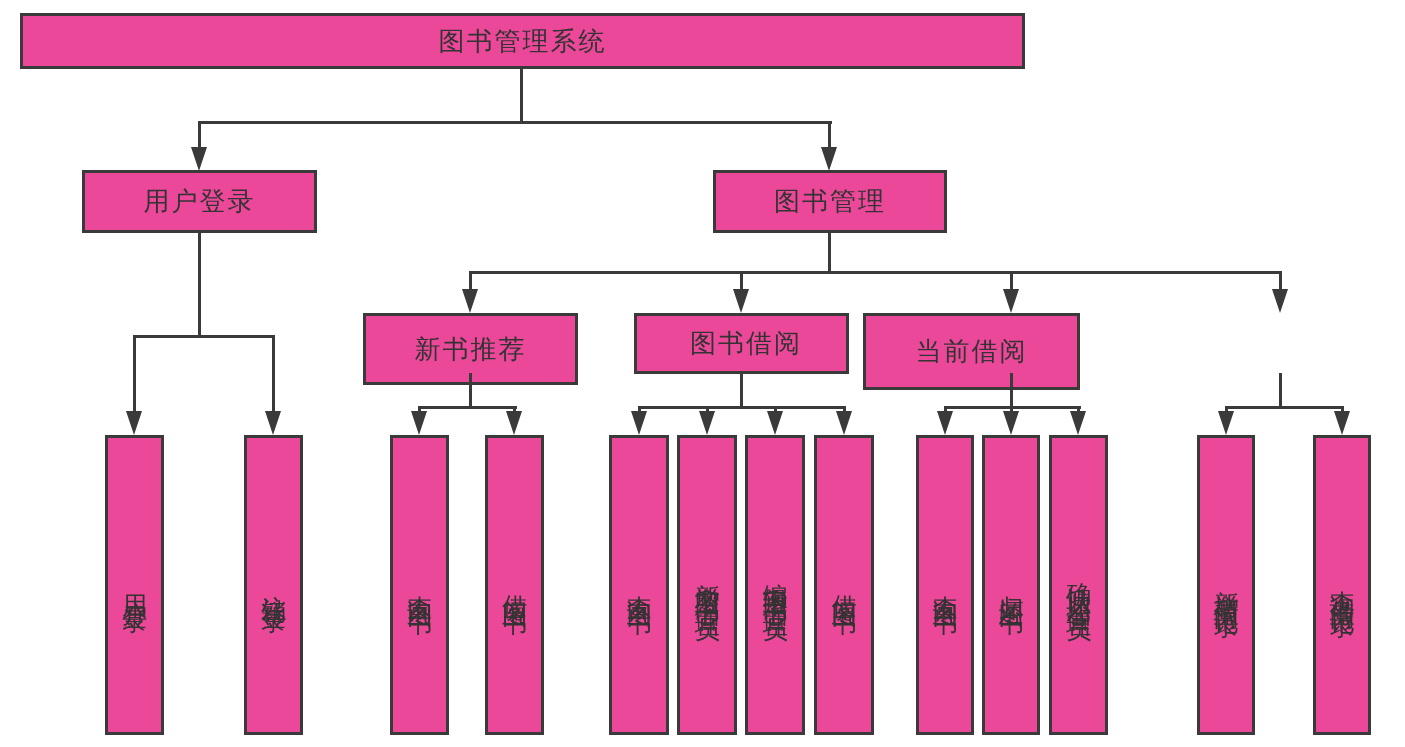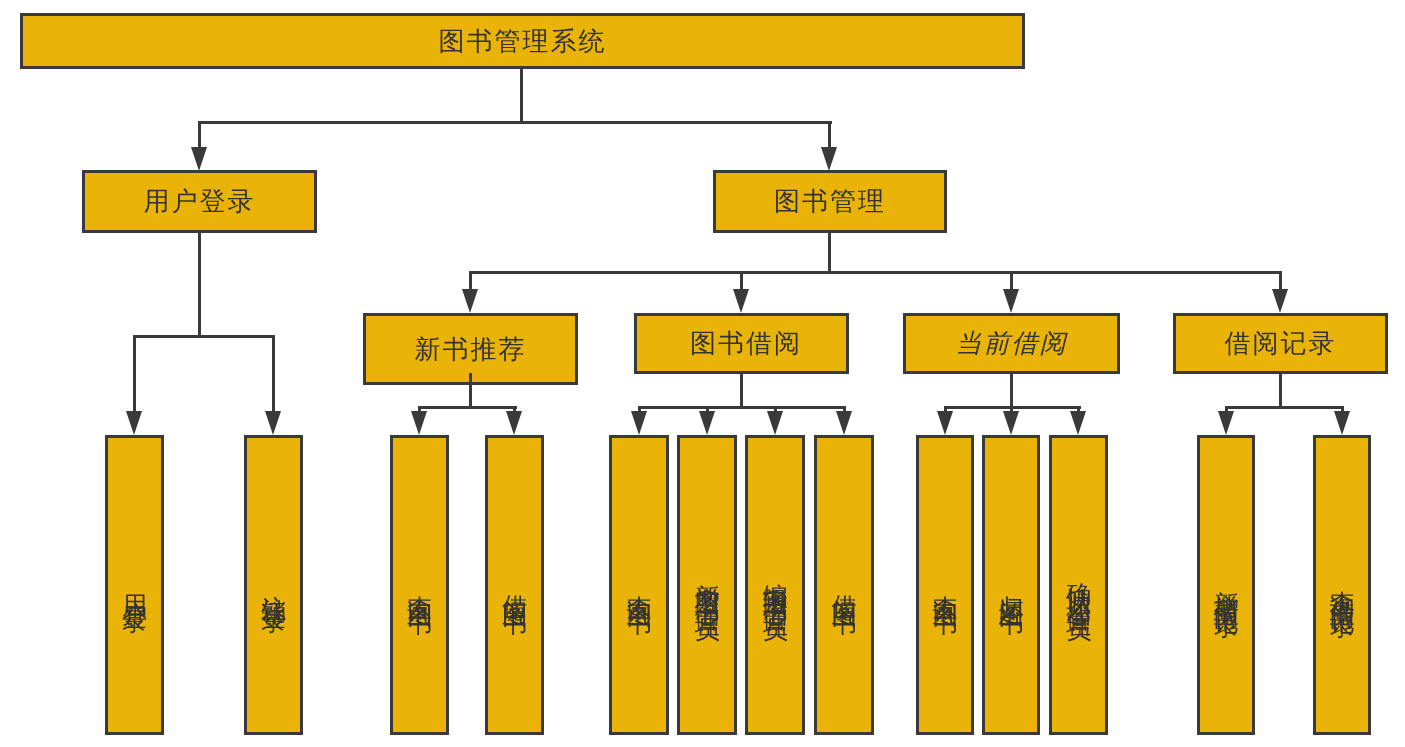--- a/index.html
+++ b/index.html
@@ -7,21 +7,21 @@
     position:relative;
     width:1405px;height:747px;
     background:#ffffff;
     font-family:"Liberation Sans","DejaVu Sans",sans-serif;
     overflow:hidden;
   }
   .box{
     position:absolute;
     box-sizing:border-box;
     border:3px solid #3a3a3a;
-    background:#eab308;
+    background:#ec4899;
     display:flex;
     align-items:center;
     justify-content:center;
     color:#333333;
   }
   .hlabel{
     font-size:26px;
     letter-spacing:2px;
     white-space:nowrap;
   }
@@ -84,22 +84,21 @@
   <div class="arrow" style="left:462px;top:289px;"></div>
   <div class="line" style="left:740px;top:271px;width:3px;height:20px;"></div>
   <div class="arrow" style="left:733px;top:289px;"></div>
   <div class="line" style="left:1010px;top:271px;width:3px;height:20px;"></div>
   <div class="arrow" style="left:1003px;top:289px;"></div>
   <div class="line" style="left:1279px;top:271px;width:3px;height:20px;"></div>
   <div class="arrow" style="left:1272px;top:289px;"></div>
 
   <div class="box hlabel" style="left:363px;top:313px;width:215px;height:72px;">新书推荐</div>
   <div class="box hlabel" style="left:634px;top:313px;width:215px;height:61px;padding-left:9px;">图书借阅</div>
-  <div class="box hlabel" style="left:903px;top:313px;width:217px;height:61px;font-style:italic;">当前借阅</div>
-  <div class="box hlabel" style="left:1173px;top:313px;width:215px;height:61px;">借阅记录</div>
+  <div class="box hlabel" style="left:863px;top:313px;width:217px;height:77px;">当前借阅</div>
 
   <div class="line" style="left:469px;top:373px;width:3px;height:36px;"></div>
   <div class="line" style="left:418px;top:406px;width:99px;height:3px;"></div>
   <div class="line" style="left:418px;top:406px;width:3px;height:9px;"></div>
   <div class="arrow" style="left:411px;top:411px;"></div>
   <div class="line" style="left:513px;top:406px;width:3px;height:9px;"></div>
   <div class="arrow" style="left:506px;top:411px;"></div>
 
   <div class="line" style="left:740px;top:373px;width:3px;height:36px;"></div>
   <div class="line" style="left:638px;top:406px;width:208px;height:3px;"></div>

